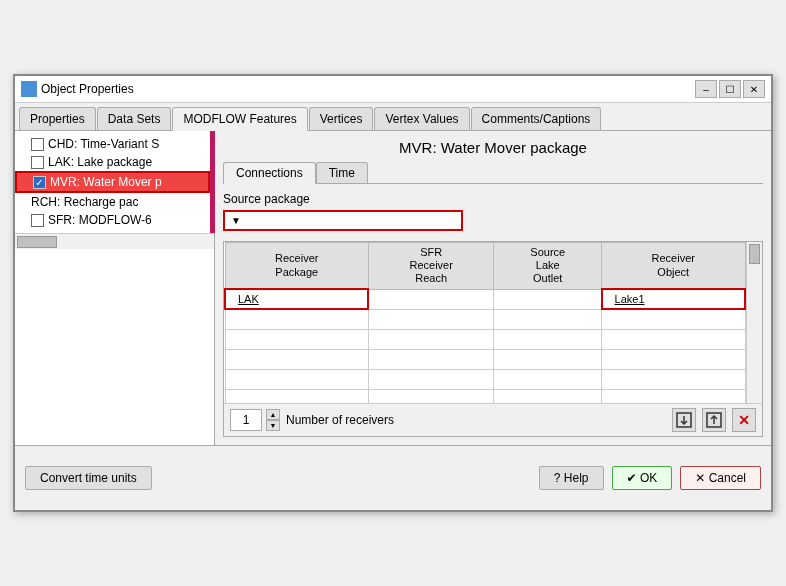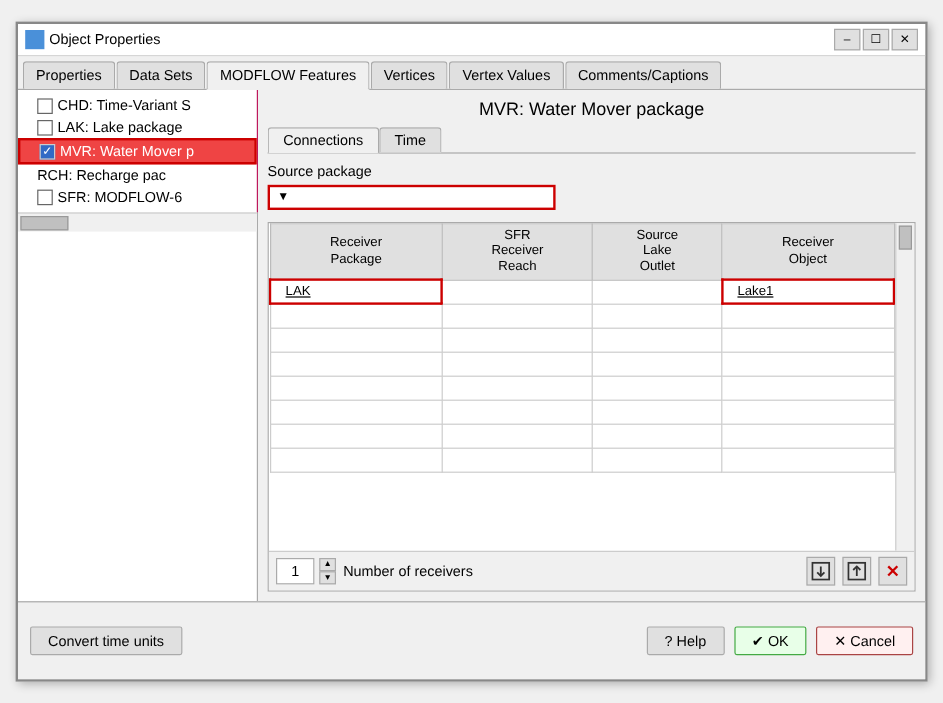--- a/index.html
+++ b/index.html
@@ -9,21 +9,21 @@
       background: #f0f0f0;
       display: flex;
       justify-content: center;
       align-items: center;
       width: 786px;
       height: 586px;
       overflow: hidden;
     }
     .window {
       width: 760px;
-      height: 550px;
+      height: 438px;
       background: #f0f0f0;
       border: 2px solid #888;
       box-shadow: 2px 2px 8px rgba(0,0,0,0.3);
       display: flex;
       flex-direction: column;
     }
     .title-bar {
       background: #fff;
       display: flex;
       align-items: center;
@@ -85,21 +85,21 @@
 
     .content-area {
       display: flex;
       flex: 1;
       overflow: hidden;
     }
 
     
     .left-panel {
       width: 200px;
-      border-right: 1px solid #be185d;
+      border-right: 5px solid #be185d;
       overflow-y: auto;
       background: #fff;
       flex-shrink: 0;
       padding: 4px 0;
     }
     .tree-item {
       padding: 2px 8px;
       display: flex;
       align-items: center;
       cursor: pointer;

